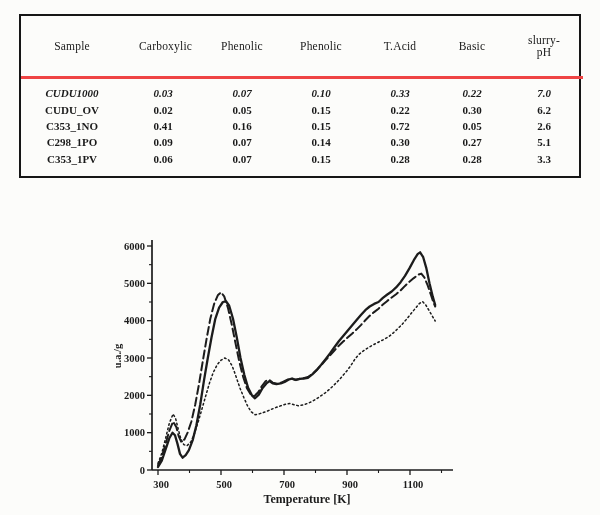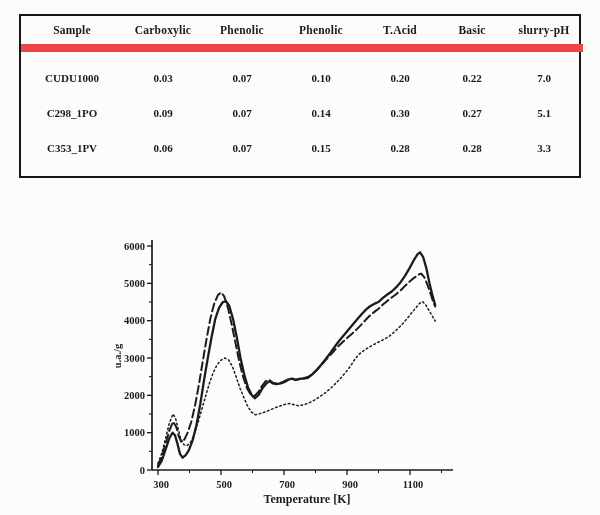--- a/index.html
+++ b/index.html
@@ -17,31 +17,31 @@
     position:absolute;left:19px;top:14px;width:562px;height:164px;
     border:2.5px solid #161616;
     background:transparent;
     box-sizing:border-box;
   }
   table.acidity{
     width:100%;height:100%;
     border-collapse:collapse;table-layout:fixed;
   }
   table.acidity th{
-    font-size:11.5px;font-weight:bold;
-    padding:0;height:28px;vertical-align:middle;text-align:center;
-    border-bottom:8px solid #ef4444;
+    font-size:11.5px;font-weight:normal;
+    padding:16px;height:28px;vertical-align:middle;text-align:center;
+    border-bottom:3px solid #ef4444;
     letter-spacing:.2px;
   }
   table.acidity td{
     font-size:11px;font-weight:bold;
     padding:0;height:13px;vertical-align:middle;text-align:center;
     white-space:nowrap;
   }
-  table.acidity tbody tr:first-child td{padding-top:5px;}
+  table.acidity tbody tr:first-child td{padding-top:5px;font-style:italic;}
   table.acidity tbody tr:last-child td{padding-bottom:8px;}
   .dash-val{letter-spacing:-1px;}
 
   
   .chart-wrap{position:absolute;left:100px;top:228px;width:380px;height:287px;}
   svg text{
     font-family:"Liberation Serif", serif;
     font-weight:bold;
     fill:#1c1c1c;
   }
@@ -72,23 +72,41 @@
             <th>Basic</th>
             <th>slurry-pH</th>
           </tr>
       </thead>
       <tbody id="table-body">
           <tr>
             <td>CUDU1000</td>
             <td>0.03</td>
             <td>0.07</td>
             <td>0.10</td>
-            <td>0.20</td>
+            <td>0.33</td>
             <td>0.22</td>
             <td>7.0</td>
+          </tr>
+          <tr>
+            <td>CUDU_OV</td>
+            <td>0.02</td>
+            <td>0.05</td>
+            <td>0.15</td>
+            <td>0.22</td>
+            <td>0.30</td>
+            <td>6.2</td>
+          </tr>
+          <tr>
+            <td>C353_1NO</td>
+            <td>0.41</td>
+            <td>0.16</td>
+            <td>0.15</td>
+            <td>0.72</td>
+            <td>0.05</td>
+            <td>2.6</td>
           </tr>
           <tr>
             <td>C298_1PO</td>
             <td>0.09</td>
             <td>0.07</td>
             <td>0.14</td>
             <td>0.30</td>
             <td>0.27</td>
             <td>5.1</td>
           </tr>

